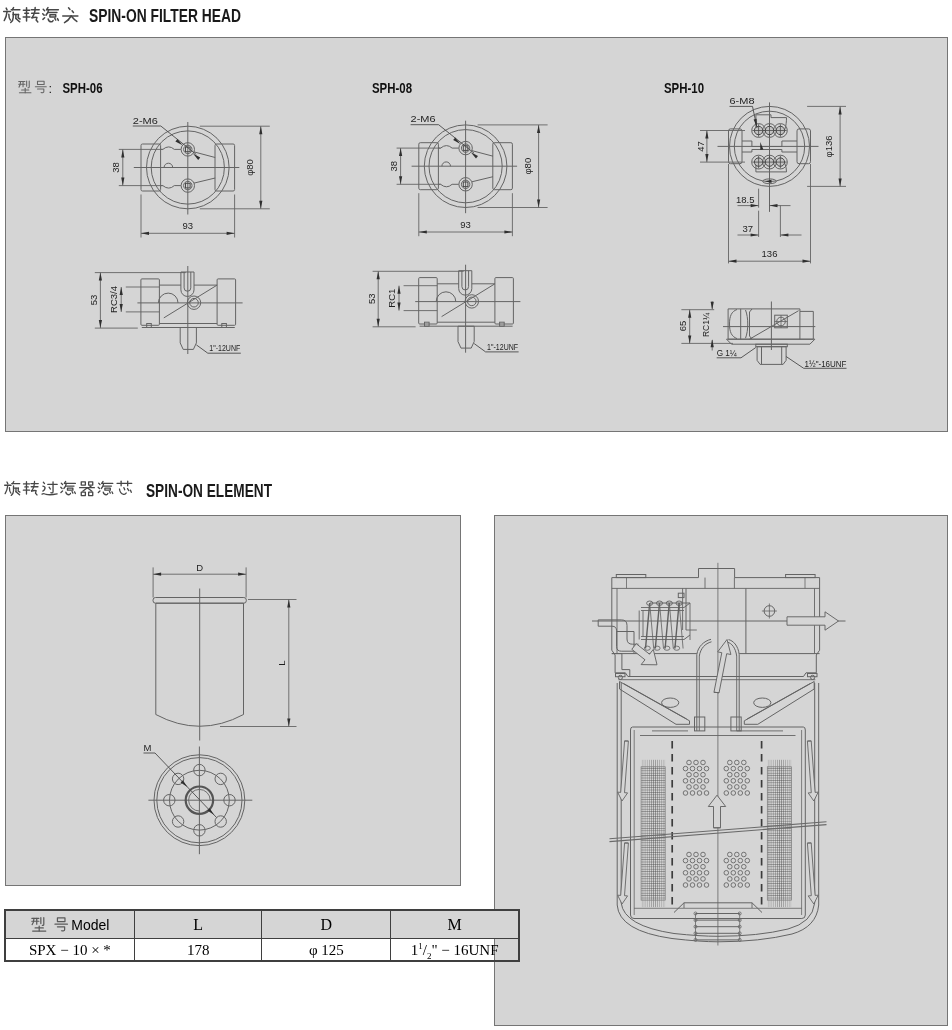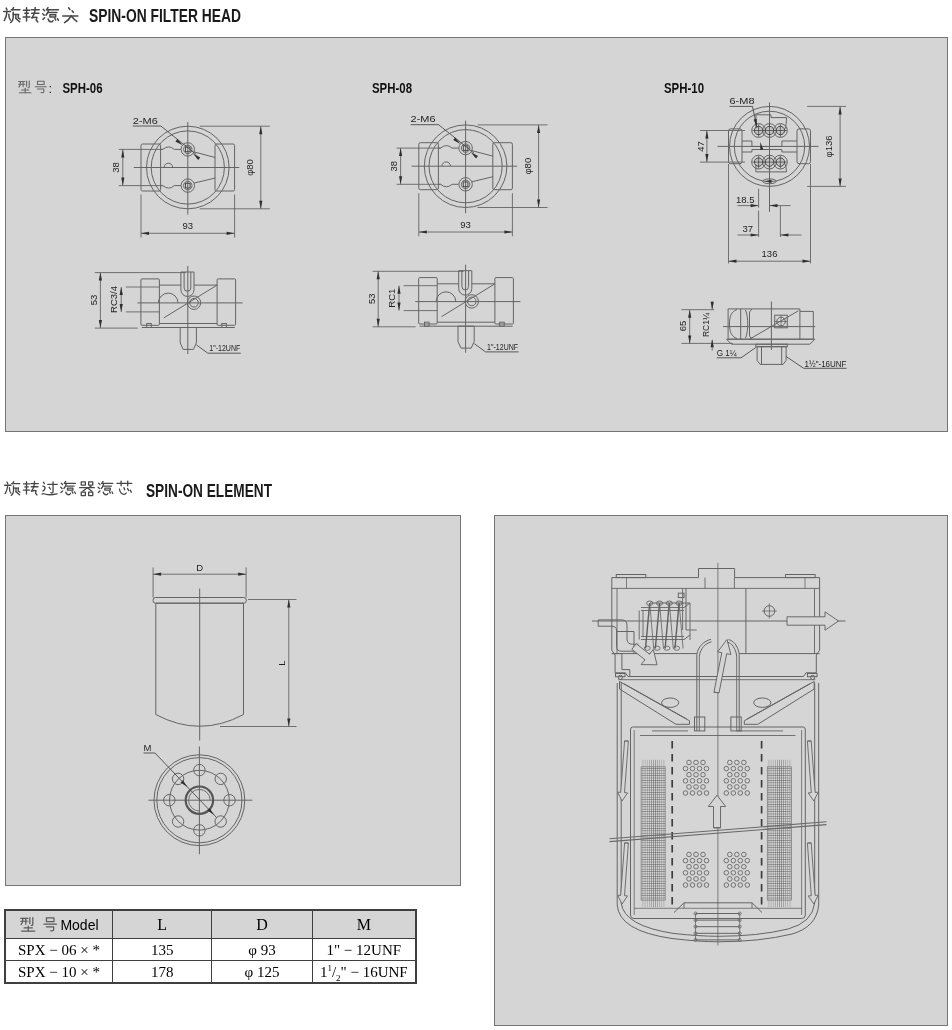--- a/index.html
+++ b/index.html
@@ -1034,21 +1034,21 @@
         <line x1="695.5" y1="939.9" x2="739.7" y2="939.9" stroke="#646464" stroke-width="1"></line>
         <circle cx="695.5" cy="939.9" r="1.5" stroke="#646464" stroke-width="0.8" fill="none"></circle>
         <circle cx="739.7" cy="939.9" r="1.5" stroke="#646464" stroke-width="0.8" fill="none"></circle>
         <line x1="695.5" y1="913.5" x2="695.5" y2="939.9" stroke="#646464" stroke-width="0.8"></line>
         <line x1="739.7" y1="913.5" x2="739.7" y2="939.9" stroke="#646464" stroke-width="0.8"></line>
       </g>
     </g>
 </svg>
 
 <div style="position:absolute;left:4px;top:909px;">
-<table style="width:413px;border:2px solid #3f3f3f;font-family:'Liberation Serif',serif;">
+<table style="width:516px;border:2px solid #3f3f3f;font-family:'Liberation Serif',serif;">
   <tbody>
         <tr style="background:#d5d5d5;height:28.5px;">
     <th style="border:1px solid #3f3f3f;font-weight:normal;width:114px;"><svg width="58" height="20" viewBox="0 0 58 20" style="position:static;vertical-align:-5px;">
               <g stroke="#5a5a5a" stroke-width="1.50" fill="none" stroke-linecap="round" stroke-linejoin="round">
                 <g transform="translate(1.0,1.5) scale(0.820)">
                   <path d="M1,2.2 L9.6,2.2"></path>
                   <path d="M3.6,2.2 C3.6,5.2 3,7.8 1.4,9.8"></path>
                   <path d="M7,2.2 L7,9.4"></path>
                   <path d="M1,5.8 L9.6,5.8"></path>
                   <path d="M12,1.4 L12,8.6"></path>
@@ -1062,26 +1062,20 @@
                   <path d="M2.4,9.4 L17.6,9.4"></path>
                   <path d="M5.4,12.6 L14.2,12.6 L14.2,15.8 C14.2,17.4 12.6,18 10.4,17.4"></path>
                 </g>
               </g>
             </svg><span style="font-size:14px;font-family:'Liberation Sans',sans-serif;margin-left:-17px;">Model</span></th>
     <th style="border:1px solid #3f3f3f;font-weight:normal;width:113px;font-size:16px;">L</th>
     <th style="border:1px solid #3f3f3f;font-weight:normal;width:114px;font-size:16px;">D</th>
     <th style="border:1px solid #3f3f3f;font-weight:normal;width:113px;font-size:16px;">M</th>
   </tr>
 <tr>
-          <td style="border:1px solid #3f3f3f;text-align:center;font-size:15px;height:21.1px;padding:0;line-height:14px;">SPX − 06 × *</td>
-          <td style="border:1px solid #3f3f3f;text-align:center;font-size:15px;height:21.1px;padding:0;line-height:14px;">135</td>
-          <td style="border:1px solid #3f3f3f;text-align:center;font-size:15px;height:21.1px;padding:0;line-height:14px;">φ 93</td>
-          <td style="border:1px solid #3f3f3f;text-align:center;font-size:15px;height:21.1px;padding:0;line-height:14px;">1" − 12UNF</td>
-        </tr>
-<tr>
           <td style="border:1px solid #3f3f3f;text-align:center;font-size:15px;height:21.1px;padding:0;line-height:14px;">SPX − 10 × *</td>
           <td style="border:1px solid #3f3f3f;text-align:center;font-size:15px;height:21.1px;padding:0;line-height:14px;">178</td>
           <td style="border:1px solid #3f3f3f;text-align:center;font-size:15px;height:21.1px;padding:0;line-height:14px;">φ 125</td>
           <td style="border:1px solid #3f3f3f;text-align:center;font-size:15px;height:21.1px;padding:0;line-height:14px;">1<sup style="font-size:9px;line-height:0;">1</sup>/<sub style="font-size:9px;line-height:0;">2</sub>" − 16UNF</td>
         </tr>
 </tbody>
     </table>
 </div>
 
 </body></html>

